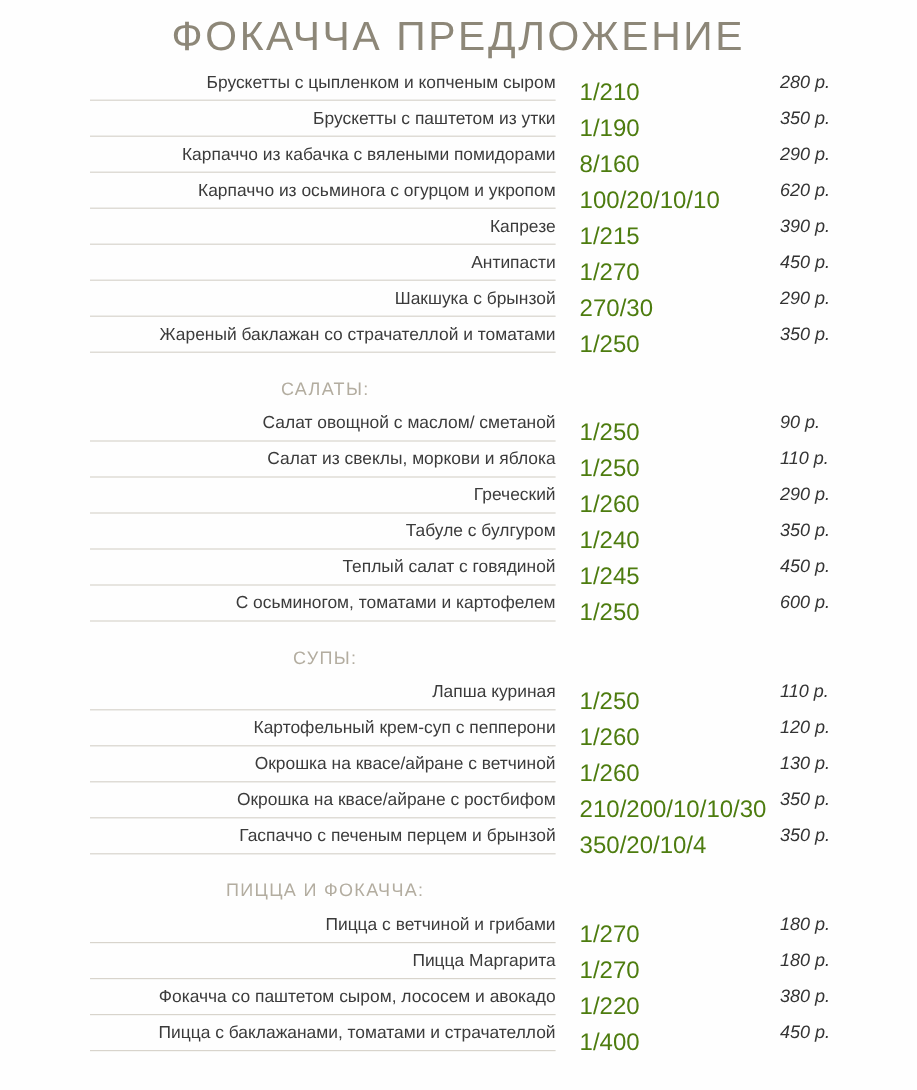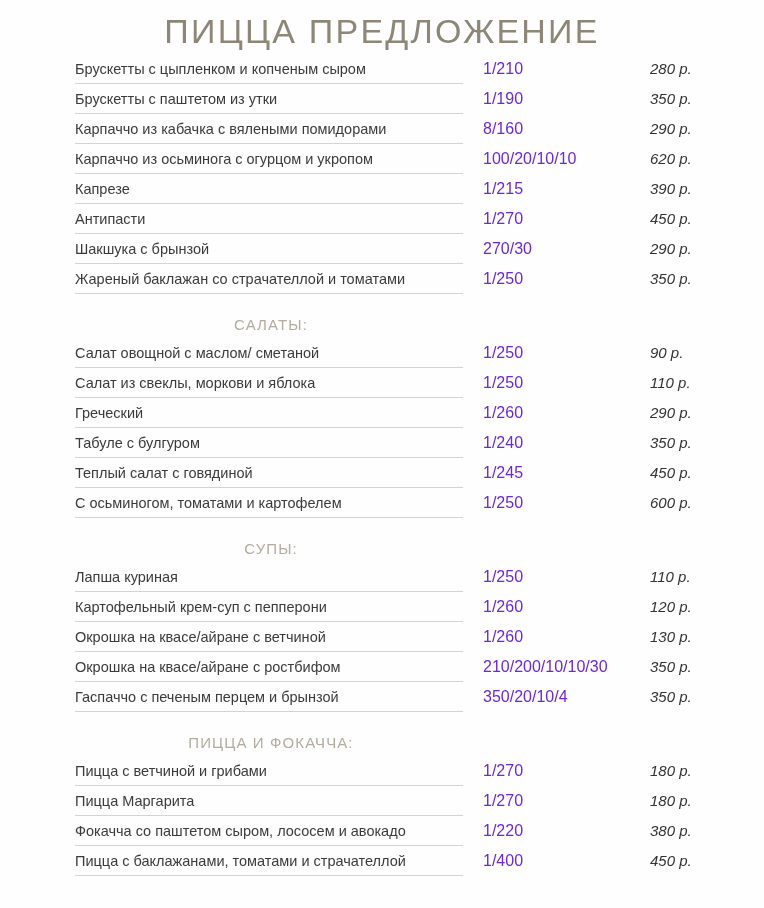--- a/index.html
+++ b/index.html
@@ -60,66 +60,67 @@
     margin: 0;
     padding: 0;
     list-style: none;
   }
 
   .row {
     position: relative;
     height: 30px;
     margin: 0;
     padding: 0;
+    text-align: right;
   }
 
   .row-name {
     position: absolute;
     left: 75px;
     top: 0;
     width: 388px;
     height: 29px;
     line-height: 28px;
     font-size: 14.5px;
     color: #3b3b3b;
     border-bottom: 1px solid #d8d4cc;
     box-sizing: border-box;
     white-space: nowrap;
     overflow: hidden;
   }
 
   .row-portion {
     position: absolute;
     left: 483px;
-    top: 0;
+    top: 8px;
     height: 29px;
     line-height: 28px;
-    font-size: 16px;
-    color: #6d28d9;
+    font-size: 20px;
+    color: #4d7c0f;
     white-space: nowrap;
   }
 
   .row-price {
     position: absolute;
     left: 650px;
     top: 0;
     height: 29px;
     line-height: 28px;
     font-size: 15px;
     color: #333333;
     white-space: nowrap;
     font-style: italic;
   }
 </style>
 </head>
 <body>
 
 <div class="menu-page">
 
-  <h1 class="menu-title">ПИЦЦА ПРЕДЛОЖЕНИЕ</h1>
+  <h1 class="menu-title">ФОКАЧЧА ПРЕДЛОЖЕНИЕ</h1>
 
   <div id="sections-root">
       <div class="section">
         <ul class="rows">
           <li class="row">
             <span class="row-name">Брускетты с цыпленком и копченым сыром</span>
             <span class="row-portion">1/210</span>
             <span class="row-price">280 р.</span>
           </li>
           <li class="row">

